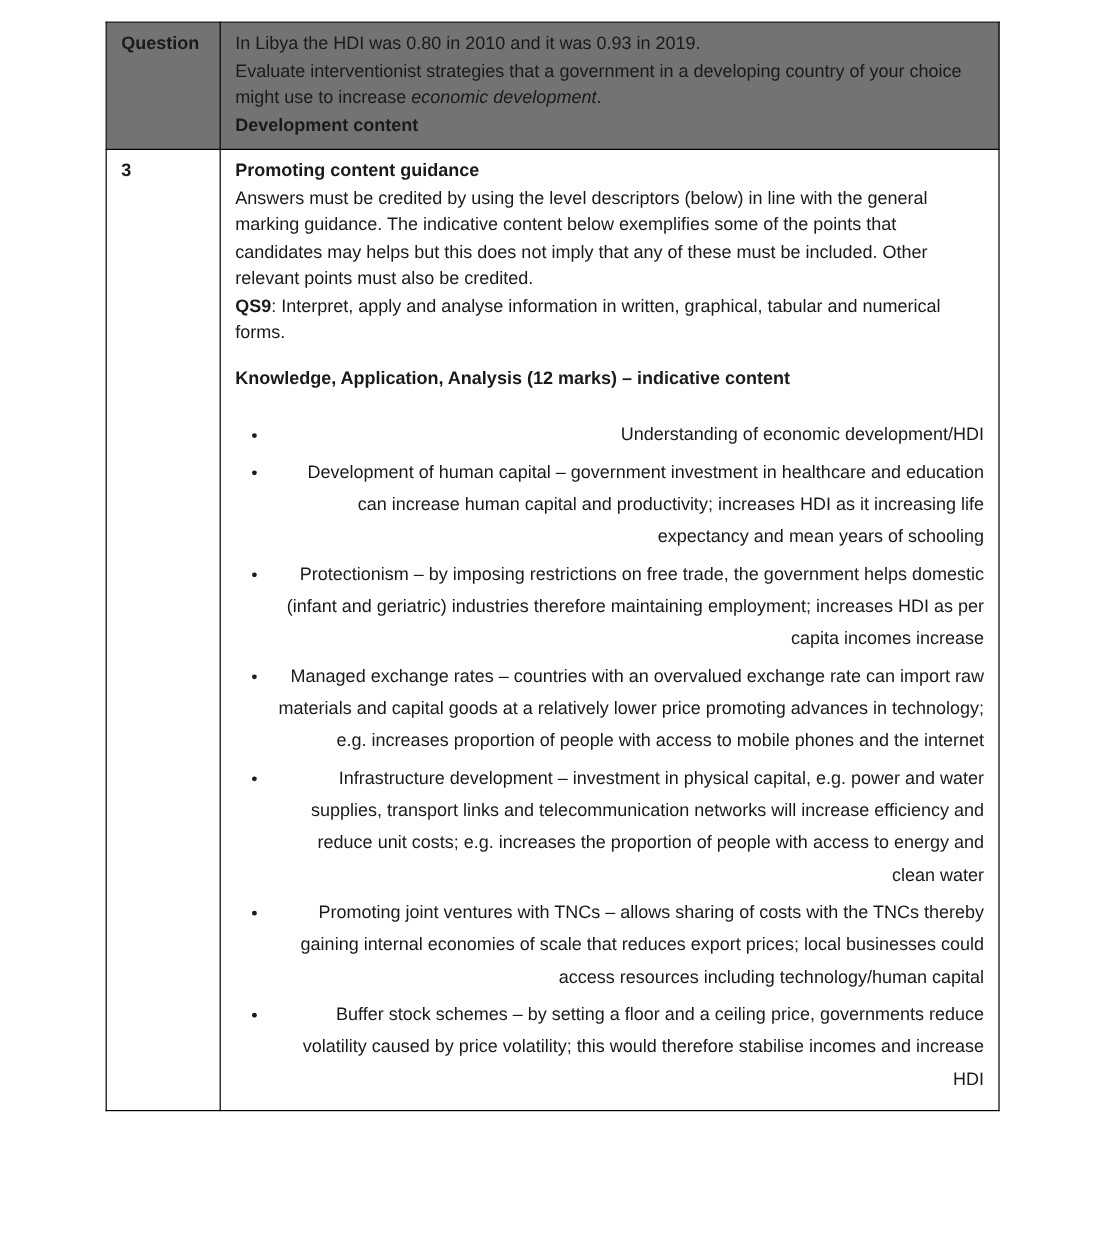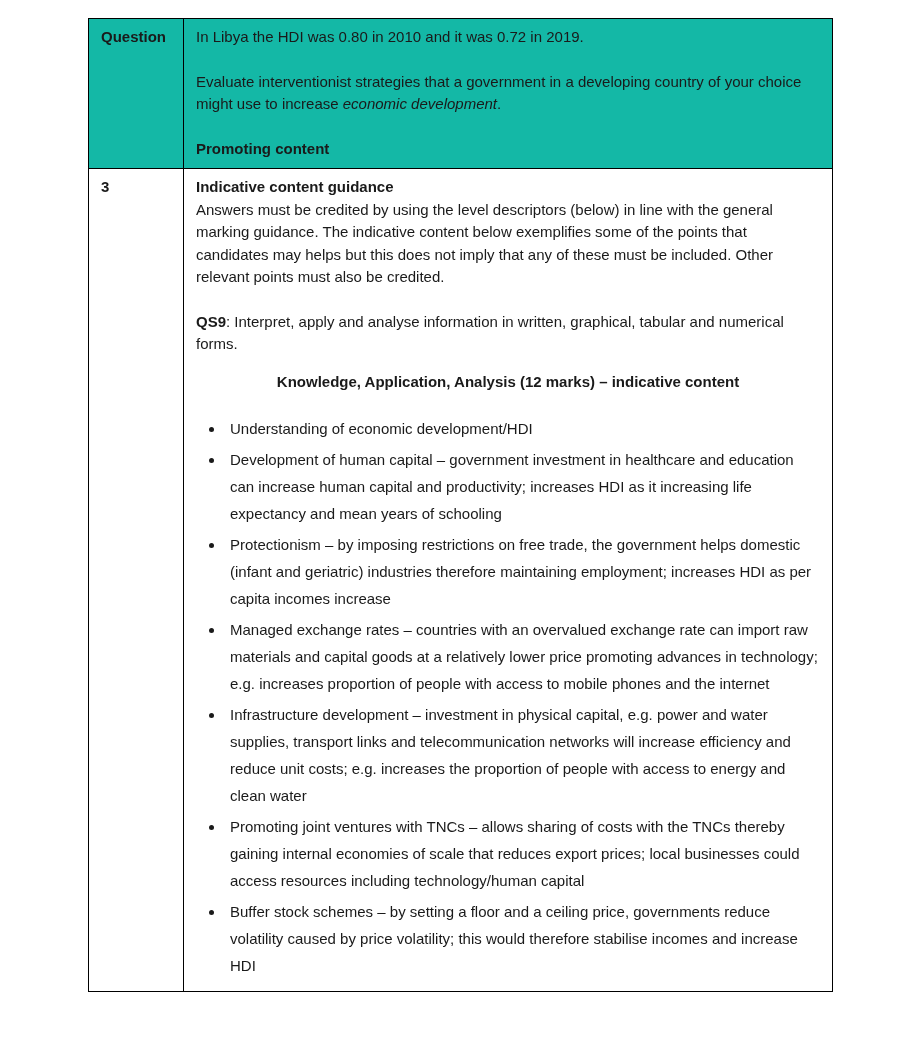--- a/index.html
+++ b/index.html
@@ -25,60 +25,61 @@
     border-collapse: collapse;
     font-size: 15px;
     line-height: 22.5px;
   }
   table.ms-table td {
     border: 1px solid #000000;
     vertical-align: top;
     padding: 7px 12px 8px 12px;
   }
   td.col-left { width: 95px; }
-  tr.header-row td { background: #14b8a6; }
+  tr.header-row td { background: #737373; }
   td.body-right { padding-bottom: 30px; }
   .bold { font-weight: 700; }
   p { margin: 0; }
-  .mt-blank { margin-top: 22px; }
-  .marks-heading { margin-top: 15px; text-align: center; }
+  .mt-blank { }
+  .marks-heading { margin-top: 15px; }
   ul.bullets {
     margin: 22px 0 0 0;
     padding: 0 0 0 29px;
     list-style: disc outside;
   }
   ul.bullets li {
     line-height: 27px;
     margin-bottom: 4px;
     padding-left: 5px;
+    text-align: right;
   }
   em { font-style: italic; }
 </style>
 </head>
 <body>
 
 <div class="page">
   <table class="ms-table">
     <tbody>
       <tr class="header-row">
         <td class="col-left">
           <span class="bold">Question</span>
         </td>
         <td>
-          <p>In Libya the HDI was 0.80 in 2010 and it was 0.72 in 2019.</p>
+          <p>In Libya the HDI was 0.80 in 2010 and it was 0.93 in 2019.</p>
           <p class="mt-blank"><span>Evaluate interventionist strategies that a government in a developing country of your choice might use to increase </span><em>economic development</em><span>.</span></p>
-          <p class="bold mt-blank">Promoting content</p>
+          <p class="bold mt-blank">Development content</p>
         </td>
       </tr>
       <tr>
         <td class="col-left">
           <span class="bold">3</span>
         </td>
         <td class="body-right">
-          <p class="bold">Indicative content guidance</p>
+          <p class="bold">Promoting content guidance</p>
           <p>Answers must be credited by using the level descriptors (below) in line with the general marking guidance. The indicative content below exemplifies some of the points that candidates may helps but this does not imply that any of these must be included. Other relevant points must also be credited.</p>
           <p class="mt-blank"><span class="bold">QS9</span><span>: Interpret, apply and analyse information in written, graphical, tabular and numerical forms.</span></p>
           <p class="bold mt-blank marks-heading">Knowledge, Application, Analysis (12 marks) – indicative content</p>
           <ul class="bullets">
             <li>Understanding of economic development/HDI</li>
             <li>Development of human capital – government investment in healthcare and education can increase human capital and productivity; increases HDI as it increasing life expectancy and mean years of schooling</li>
             <li>Protectionism – by imposing restrictions on free trade, the government helps domestic (infant and geriatric) industries therefore maintaining employment; increases HDI as per capita incomes increase</li>
             <li>Managed exchange rates – countries with an overvalued exchange rate can import raw materials and capital goods at a relatively lower price promoting advances in technology; e.g. increases proportion of people with access to mobile phones and the internet</li>
             <li>Infrastructure development – investment in physical capital, e.g. power and water supplies, transport links and telecommunication networks will increase efficiency and reduce unit costs; e.g. increases the proportion of people with access to energy and clean water</li>
             <li>Promoting joint ventures with TNCs – allows sharing of costs with the TNCs thereby gaining internal economies of scale that reduces export prices; local businesses could access resources including technology/human capital</li>

